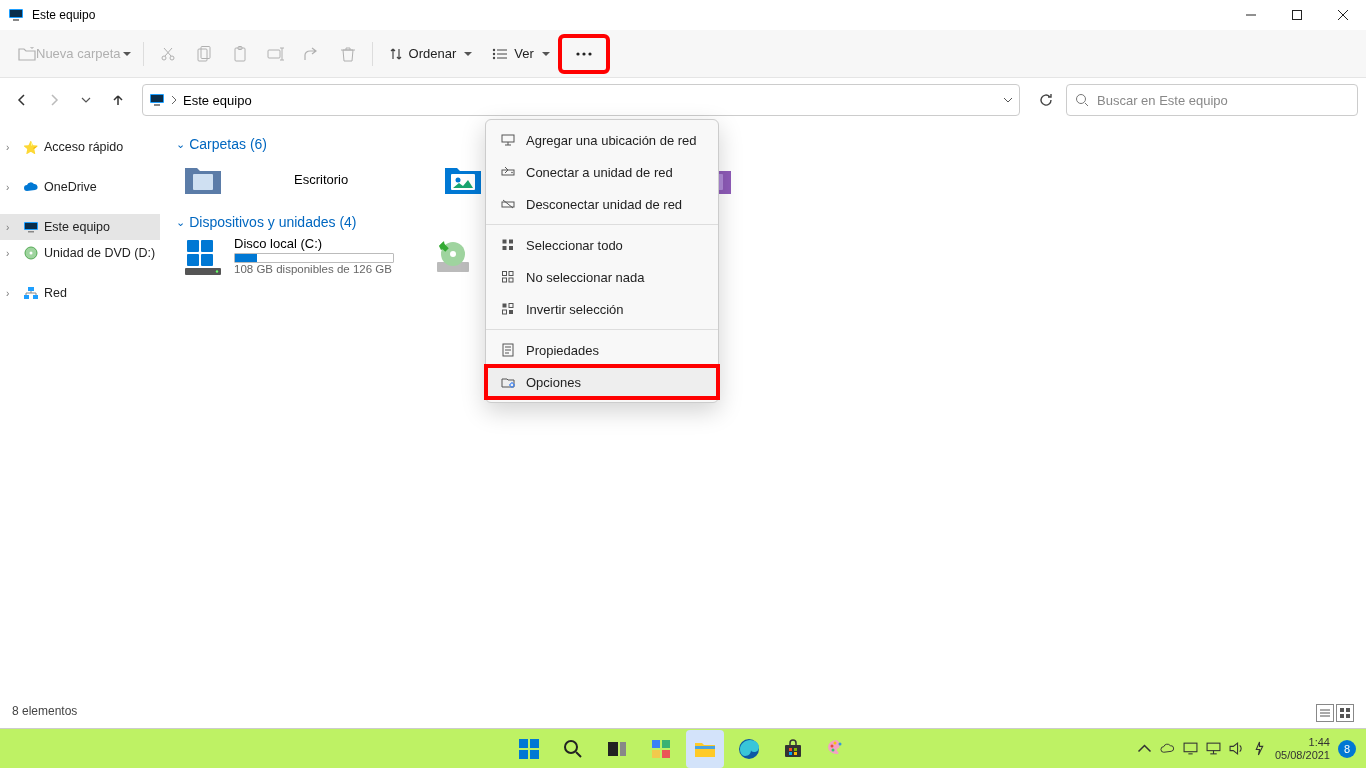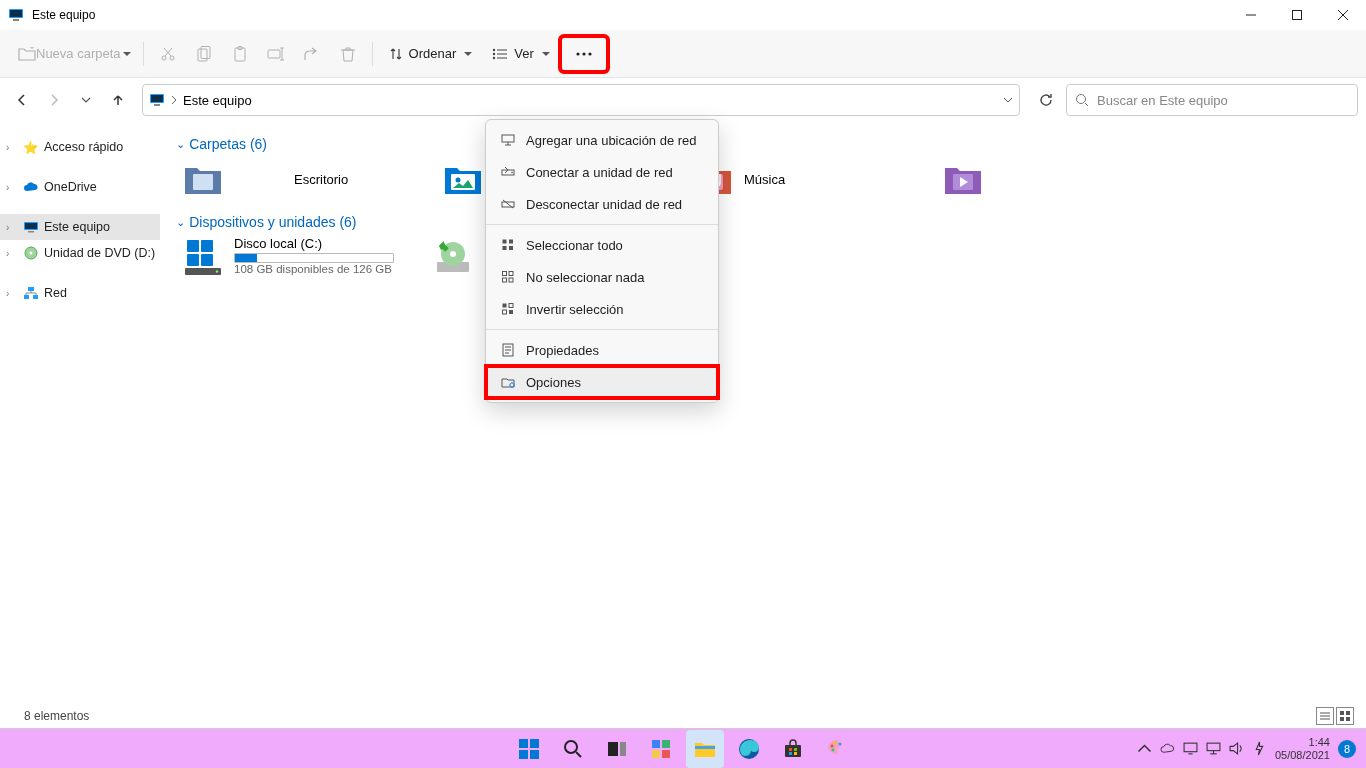--- a/index.html
+++ b/index.html
@@ -33,24 +33,24 @@
 .content { flex:1; padding:8px 16px; position:relative;}
 .section-h { display:flex; align-items:center; gap:4px; color:#0067c0; font-size:14px; margin:6px 0;}
 .section-h .chev{color:#0067c0;font-size:11px;}
 .grid { display:flex; flex-wrap:wrap; gap:20px 10px; margin-left:6px; margin-bottom:14px;}
 .item { width:240px; display:flex; align-items:center; gap:10px; }
 .item .bigic{width:42px;height:42px;display:flex;align-items:center;justify-content:center;}
 .item .lbl{font-size:13px;}
 .item .sub{font-size:11.5px;color:#666;}
 .item .bar{width:160px;height:10px;border:1px solid #bbb;border-radius:1px;overflow:hidden;margin-top:2px;}
 .item .bar .fill{height:100%;background:#0078d4;width:14%;}
-.statusbar{position:absolute;bottom:40px;left:12px;right:0;height:24px;display:flex;align-items:center;padding:0 12px;font-size:12px;color:#444;}
+.statusbar{position:absolute;bottom:40px;left:0;right:0;height:24px;display:flex;padding:0 12px;font-size:12px;color:#444;}
 .statusbar .viewmodes{margin-left:auto;display:flex;gap:2px;}
 .statusbar .viewmodes div{width:18px;height:18px;border:1px solid #888;display:flex;align-items:center;justify-content:center;}
-.taskbar{position:absolute;bottom:0;left:0;right:0;height:40px;background:#f0abfc;display:flex;align-items:center;border-top:1px solid #ccc;}
+.taskbar{position:absolute;bottom:0;left:0;right:0;height:40px;background:#bef264;display:flex;align-items:center;border-top:1px solid #ccc;}
 .taskbar .center{position:absolute;left:50%;transform:translateX(-50%);display:flex;gap:6px;}
 .taskbar .tb{width:38px;height:38px;display:flex;align-items:center;justify-content:center;}
 .taskbar .tb.active{background:#d3e3fa;border-radius:4px;}
 .tray{margin-left:auto;display:flex;align-items:center;gap:8px;padding-right:10px;font-size:11px;color:#333;}
 .tray svg{width:15px;height:15px;}
 .clock{text-align:right;line-height:1.15;}
 .badge{width:18px;height:18px;border-radius:50%;background:#0078d4;color:#fff;display:flex;align-items:center;justify-content:center;font-size:11px;}
 .menu{position:absolute;left:485px;top:78px;width:234px;background:#f8f8f8;border:1px solid #ccc;border-radius:6px;box-shadow:0 8px 24px rgba(0,0,0,0.18);padding:4px 0;z-index:50;margin-top:41px;}
 .menu .mrow{height:32px;display:flex;align-items:center;gap:10px;padding:0 14px;font-size:13px;color:#222;}
 .menu .msep{height:1px;background:#ddd;margin:4px 0;}
@@ -300,46 +300,34 @@
         <div class="bigic">
             <svg width="40" height="34" viewBox="0 0 40 34">
               <path d="M2 6h12l3 3h21v23H2z" fill="#0078d4"></path>
               <rect x="8" y="12" width="24" height="16" rx="1" fill="#fff"></rect>
               <circle cx="15" cy="18" r="2.5" fill="#0078d4"></circle>
               <path d="M10 26l6-5 4 3 5-6 5 8z" fill="#19a56f"></path>
             </svg>
           </div>
         <div class="lbl">Imágenes</div>
       </div>
-      <div class="item">
-        <div class="bigic">
-            <svg width="40" height="34" viewBox="0 0 40 34">
-              <path d="M2 6h12l3 3h21v23H2z" fill="#d4573b"></path>
-              <rect x="10" y="12" width="20" height="16" rx="2" fill="#f49ac1"></rect>
-              <circle cx="17" cy="24" r="2.5" fill="#fff"></circle>
-              <circle cx="25" cy="22" r="2.5" fill="#fff"></circle>
-              <path d="M19 24V15l8-2v9" stroke="#fff" stroke-width="1.6" fill="none"></path>
-            </svg>
-          </div>
-        <div class="lbl">Música</div>
-      </div>
       <div class="item" style="width:50px;overflow:hidden;">
         <div class="bigic">
             <svg width="40" height="34" viewBox="0 0 40 34">
               <path d="M2 6h12l3 3h21v23H2z" fill="#8e5bb8"></path>
               <rect x="10" y="12" width="20" height="16" rx="1" fill="#b18cd9"></rect>
               <path d="M17 15v10l8-5z" fill="#fff"></path>
             </svg>
           </div>
       </div>
     </div>
 
     <div class="section-h">
         <span class="chev">⌄</span>
-        <span>Dispositivos y unidades (6)</span>
+        <span>Dispositivos y unidades (4)</span>
       </div>
     <div class="grid">
       <div class="item" style="align-items:flex-start;">
         <div class="bigic">
             <svg width="40" height="38" viewBox="0 0 40 38">
               <rect x="4" y="2" width="12" height="12" rx="1" fill="#0078d4"></rect>
               <rect x="18" y="2" width="12" height="12" rx="1" fill="#0078d4"></rect>
               <rect x="4" y="16" width="12" height="12" rx="1" fill="#0078d4"></rect>
               <rect x="18" y="16" width="12" height="12" rx="1" fill="#0078d4"></rect>
               <rect x="2" y="30" width="36" height="7" rx="1" fill="#555"></rect>

